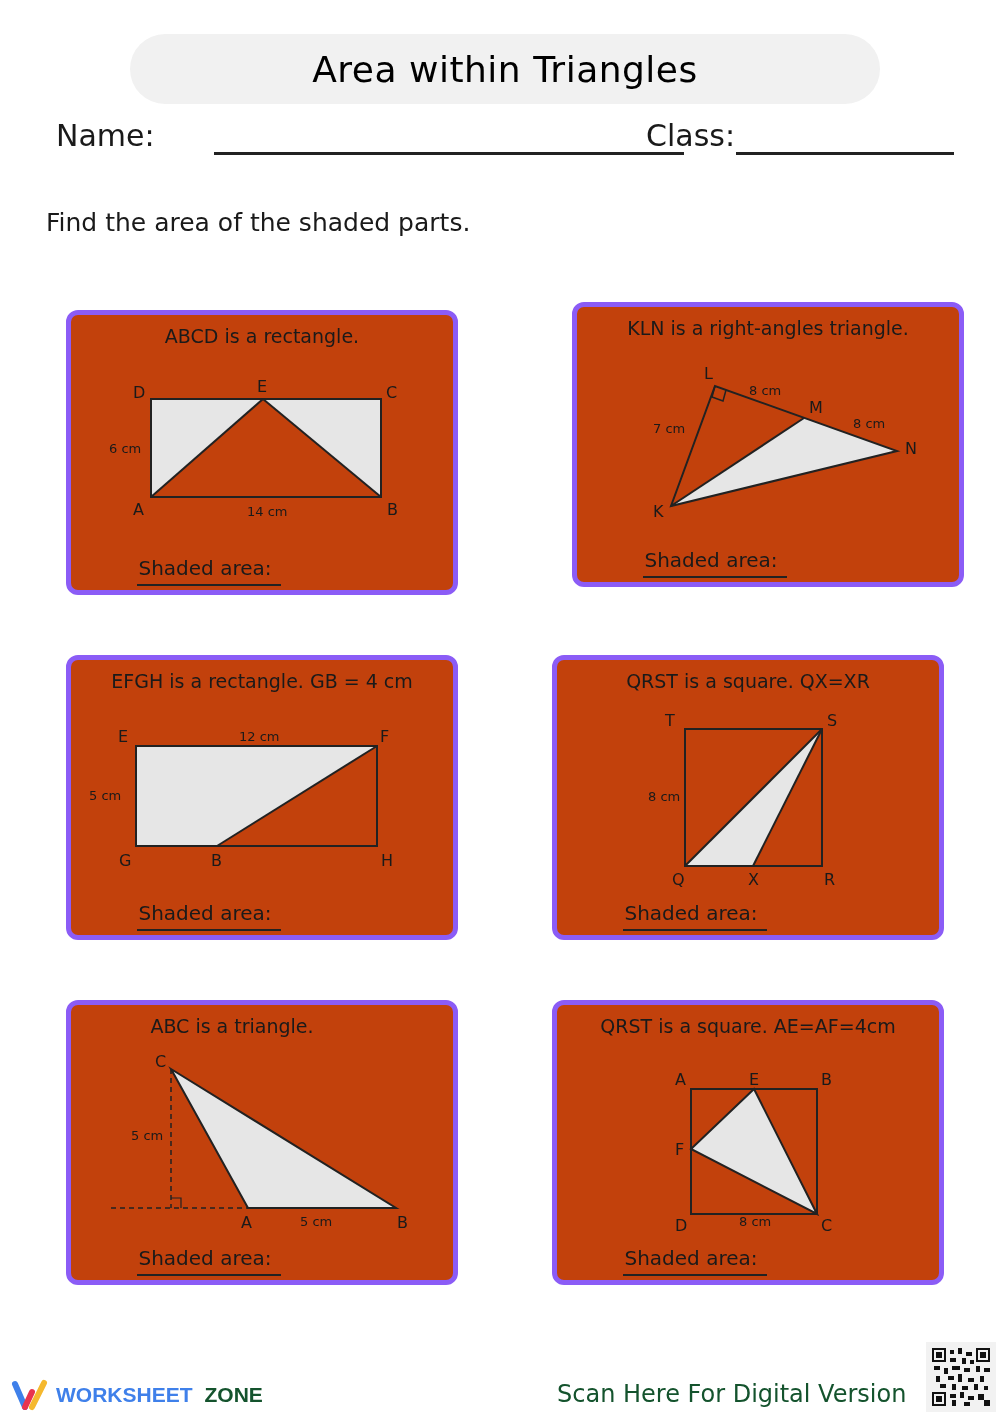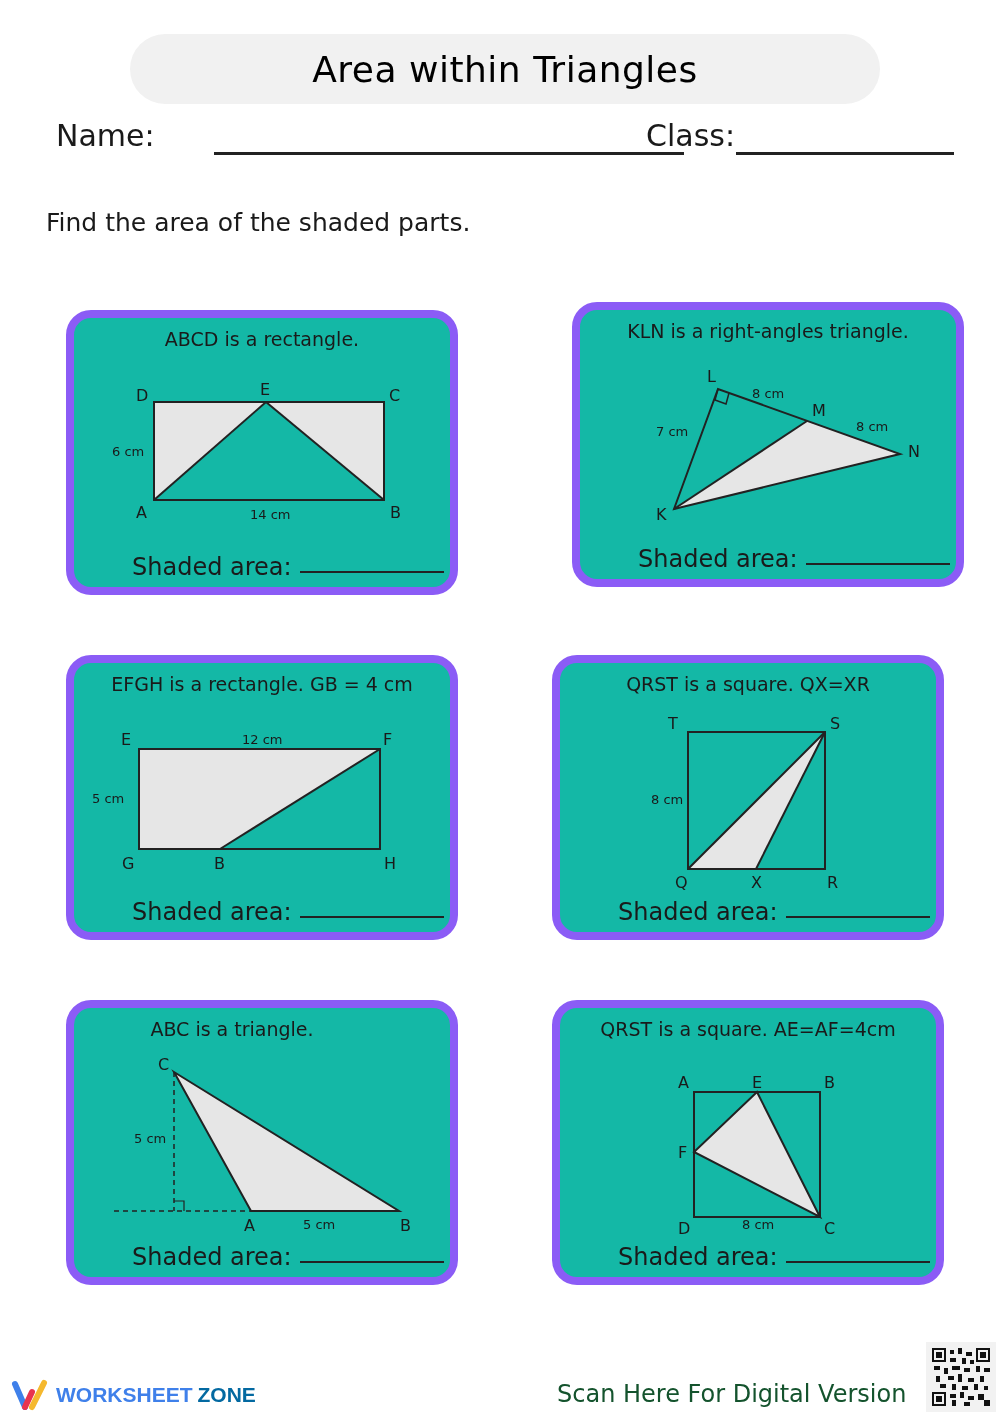--- a/index.html
+++ b/index.html
@@ -13,40 +13,40 @@
   }
   .name-row { position: absolute; top: 118px; left: 56px; width: 900px; height: 40px; font-size: 30px; }
   .name-label { position: absolute; left: 0; top: 0; }
   .name-line { position: absolute; left: 158px; top: 34px; width: 470px; border-bottom: 3px solid #222; }
   .class-label { position: absolute; left: 590px; top: 0; text-align: center; }
   .class-line { position: absolute; left: 680px; top: 34px; width: 218px; border-bottom: 3px solid #222; }
   .instructions { position: absolute; left: 46px; top: 208px; font-size: 25px; }
 
   .card {
     position: absolute; width: 392px; height: 285px;
-    border: 8px solid #8b5cf6; border-radius: 25px; background: #14b8a6;
+    border: 5px solid #8b5cf6; border-radius: 12px; background: #c2410c;
   }
   .card-title {
     position: absolute; left: 0; top: 10px; width: 100%; text-align: center;
     font-size: 19px; color: #1a1a1a;
   }
   .card svg { position: absolute; left: 0; top: 0; }
   .answer-row {
-    position: absolute; left: 58px; bottom: 4px; height: 30px; font-size: 24px;
-    display: flex; align-items: flex-start;
+    position: absolute; left: 58px; bottom: 4px; height: 30px; font-size: 20px;
+    display: flex; align-items: center; flex-direction: column;
   }
   .answer-line { display: inline-block; width: 144px; border-bottom: 2px solid #222; margin-left: 8px; height: 20px; }
   svg text { font-family: "DejaVu Sans", sans-serif; fill: #1a1a1a; }
   .pt { font-size: 16px; }
   .dim { font-size: 13px; }
 
   .footer-logo { position: absolute; left: 10px; top: 1378px; height: 34px; display: flex; align-items: center; }
   .logo-text { font-family: "Liberation Sans", sans-serif; font-weight: bold; font-size: 21px; margin-left: 6px; }
   .logo-ws { color: #3f80ea; }
-  .logo-zone { color: #0369a1; margin-left: 5px; }
+  .logo-zone { color: #14532d; margin-left: 12px; }
   .scan-text { position: absolute; left: 557px; top: 1380px; font-size: 24px; color: #14532d; font-family: "DejaVu Sans", sans-serif; }
   .qr { position: absolute; left: 926px; top: 1342px; width: 70px; height: 70px; background: #f2f2f2; padding: 6px; }
 </style>
 </head>
 <body>
 
 <div class="title-bar">
   <span>Area within Triangles</span>
 </div>
 

